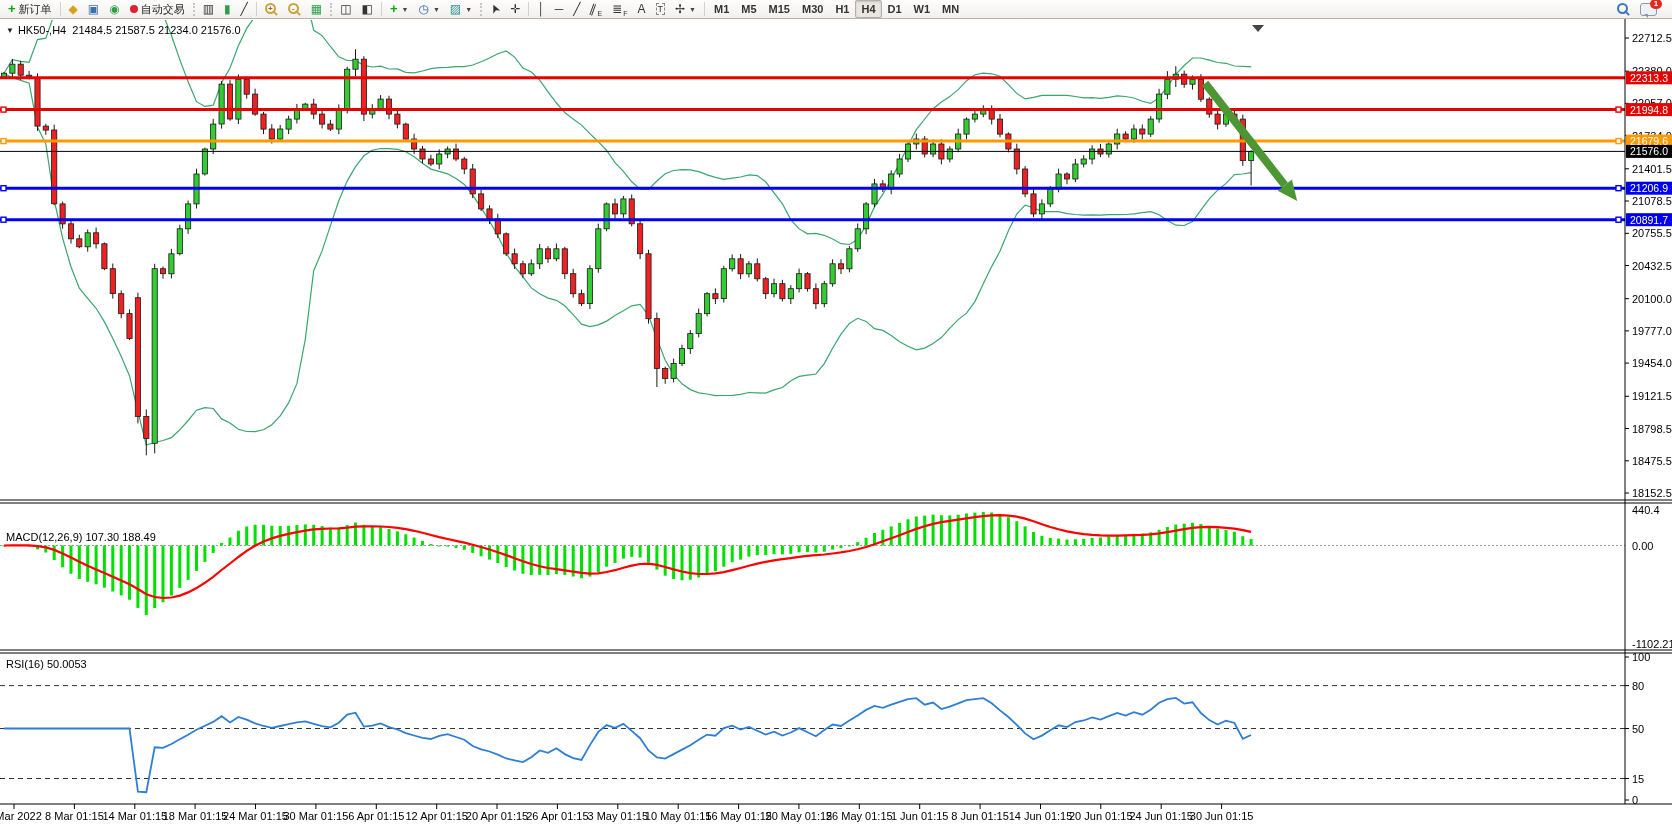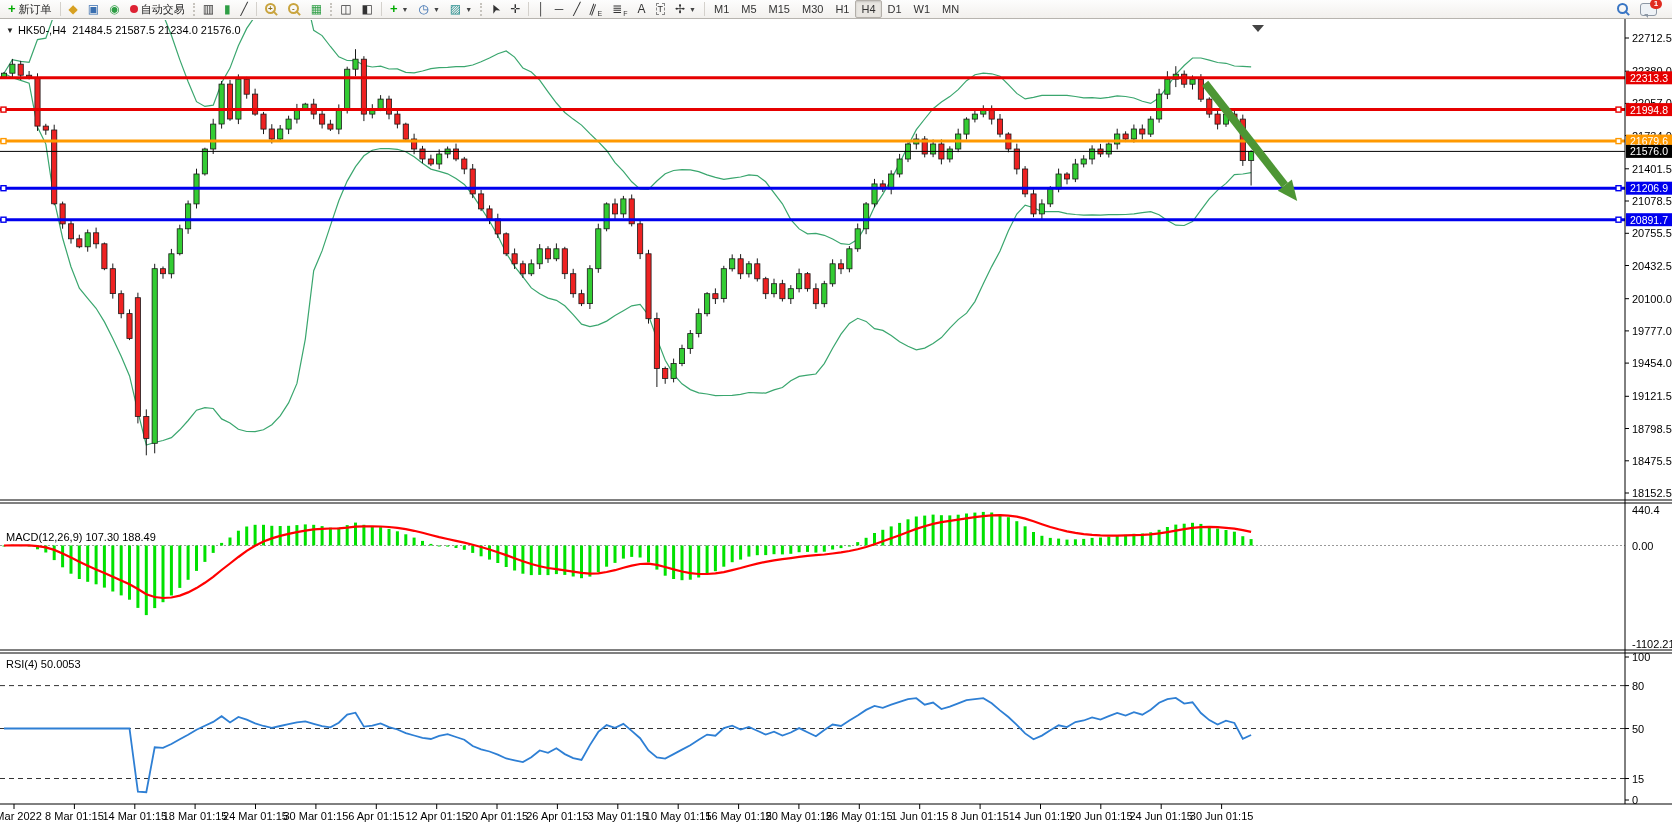--- a/index.html
+++ b/index.html
@@ -136,21 +136,21 @@
         <span class="gi ic-dark">A</span>
       </div>
     <div class="tb-btn">
         <span class="tbox">T</span>
       </div>
     <div class="tb-btn">
         <span class="gi ic-dark">✢</span>
         <span class="caret">▼</span>
       </div>
     <div class="tb-sep"></div>
-    <div id="tf-group" style="display:flex;align-items:flex-end;">
+    <div id="tf-group" style="display:flex;align-items:flex-end;font-weight:bold;">
         <div class="tb-btn tf">M1</div>
         <div class="tb-btn tf">M5</div>
         <div class="tb-btn tf">M15</div>
         <div class="tb-btn tf">M30</div>
         <div class="tb-btn tf">H1</div>
         <div class="tb-btn tf active">H4</div>
         <div class="tb-btn tf">D1</div>
         <div class="tb-btn tf">W1</div>
         <div class="tb-btn tf">MN</div>
       </div>
@@ -801,15 +801,15 @@
           </g>
         </svg></div>
     <div class="overlay-label" style="left:6px;top:5px;">
       <span class="title-tri">▼</span><span>HK50-,H4</span>&nbsp;
       <span>21484.5</span>
       <span>21587.5</span>
       <span>21234.0</span>
       <span>21576.0</span>
     </div>
     <div class="overlay-label" style="left:6px;top:488px;margin-top:24px;">MACD(12,26,9) 107.30 188.49</div>
-    <div class="overlay-label" style="left:6px;top:639px;">RSI(4) 50.0053</div>
+    <div class="overlay-label" style="left:6px;top:639px;">RSI(16) 50.0053</div>
   </div>
 </div>
 
 </body></html>

